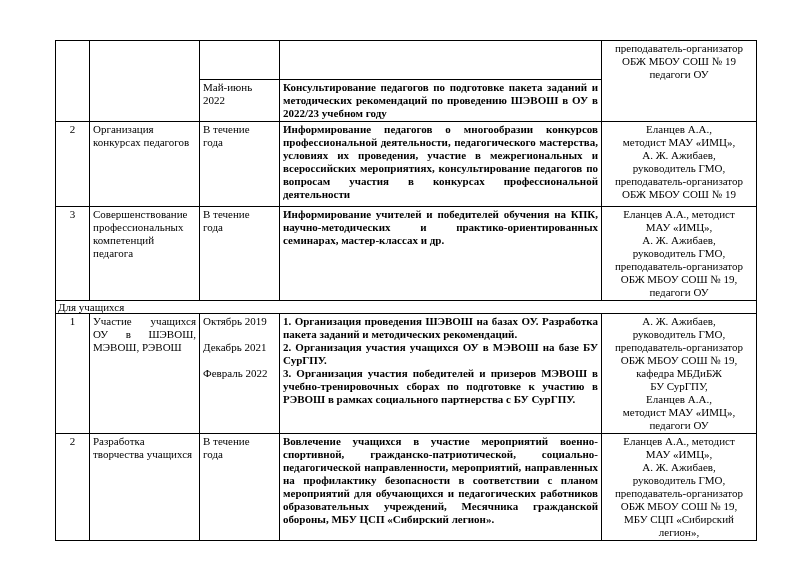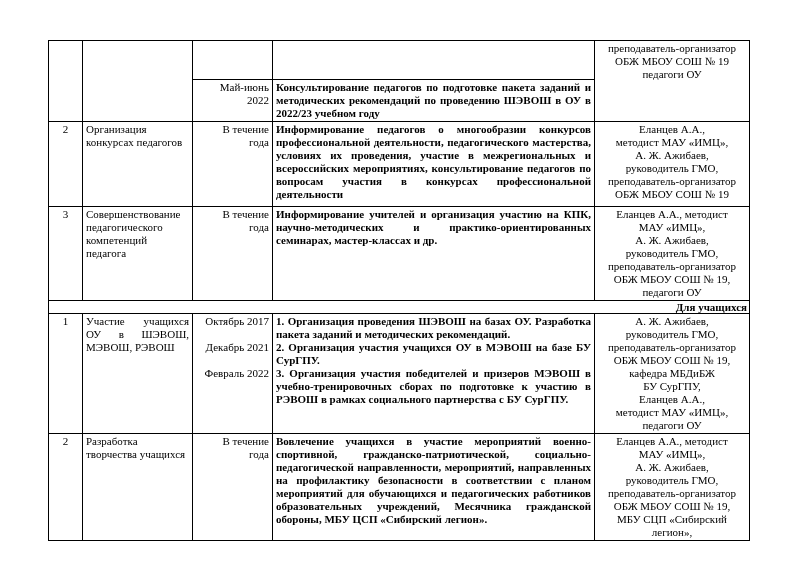--- a/index.html
+++ b/index.html
@@ -7,43 +7,43 @@
     position: relative;
     width: 800px;
     height: 566px;
     background: #ffffff;
     color: #000000;
     font-family: "Liberation Serif", serif;
     overflow: hidden;
   }
   table.doc-table {
     position: absolute;
-    left: 48px;
+    left: 55px;
     top: 40px;
     width: 701px;
     border-collapse: collapse;
     table-layout: fixed;
   }
   table.doc-table td {
     border: 1px solid #000000;
     vertical-align: top;
     font-size: 11px;
     line-height: 13px;
     padding: 1px 3px;
     white-space: pre-line;
     overflow: hidden;
   }
   td.num  { text-align: center; padding: 1px 1px; }
   td.name { text-align: justify; padding: 1px 2px 1px 3px; }
-  td.time { text-align: right; padding: 1px 2px; }
+  td.time { text-align: left; padding: 1px 2px; }
   td.desc { text-align: justify; padding: 1px 4px; font-weight: bold; }
   td.resp { text-align: center; padding: 1px 2px; }
   tr.sec td {
-    font-weight: bold;
-    text-align: right;
+    font-weight: normal;
+    text-align: left;
     line-height: 12px;
     padding: 0 2px;
     white-space: normal;
   }
   tr.rh1 { height: 39px; }
   tr.rh2 { height: 38px; }
   tr.rh3 { height: 85px; }
   tr.rh4 { height: 90px; }
   tr.rh5 { height: 13px; }
   tr.rh6 { height: 117px; }
@@ -88,41 +88,41 @@
       <td class="resp">Еланцев А.А.,
 методист МАУ «ИМЦ»,
 А. Ж. Ажибаев,
 руководитель ГМО,
 преподаватель-организатор
 ОБЖ МБОУ СОШ № 19</td>
     </tr>
 
     <tr class="rh4">
       <td class="num">3</td>
-      <td class="name">Совершенствование педагогического компетенций педагога</td>
+      <td class="name">Совершенствование профессиональных компетенций педагога</td>
       <td class="time">В течение
 года</td>
-      <td class="desc">Информирование учителей и организация участию на КПК, научно-методических и практико-ориентированных семинарах, мастер-классах и др.</td>
+      <td class="desc">Информирование учителей и победителей обучения на КПК, научно-методических и практико-ориентированных семинарах, мастер-классах и др.</td>
       <td class="resp">Еланцев А.А., методист
 МАУ «ИМЦ»,
 А. Ж. Ажибаев,
 руководитель ГМО,
 преподаватель-организатор
 ОБЖ МБОУ СОШ № 19,
 педагоги ОУ</td>
     </tr>
 
     <tr class="sec rh5">
       <td colspan="5">Для учащихся</td>
     </tr>
 
     <tr class="rh6">
       <td class="num">1</td>
       <td class="name">Участие учащихся ОУ в ШЭВОШ, МЭВОШ, РЭВОШ</td>
-      <td class="time">Октябрь 2017
+      <td class="time">Октябрь 2019
 
 Декабрь 2021
 
 Февраль 2022</td>
       <td class="desc">1. Организация проведения ШЭВОШ на базах ОУ. Разработка пакета заданий и методических рекомендаций.
 2. Организация участия учащихся ОУ в МЭВОШ на базе БУ СурГПУ.
 3. Организация участия победителей и призеров МЭВОШ в учебно-тренировочных сборах по подготовке к участию в РЭВОШ в рамках социального партнерства с БУ СурГПУ.</td>
       <td class="resp">А. Ж. Ажибаев,
 руководитель ГМО,
 преподаватель-организатор

